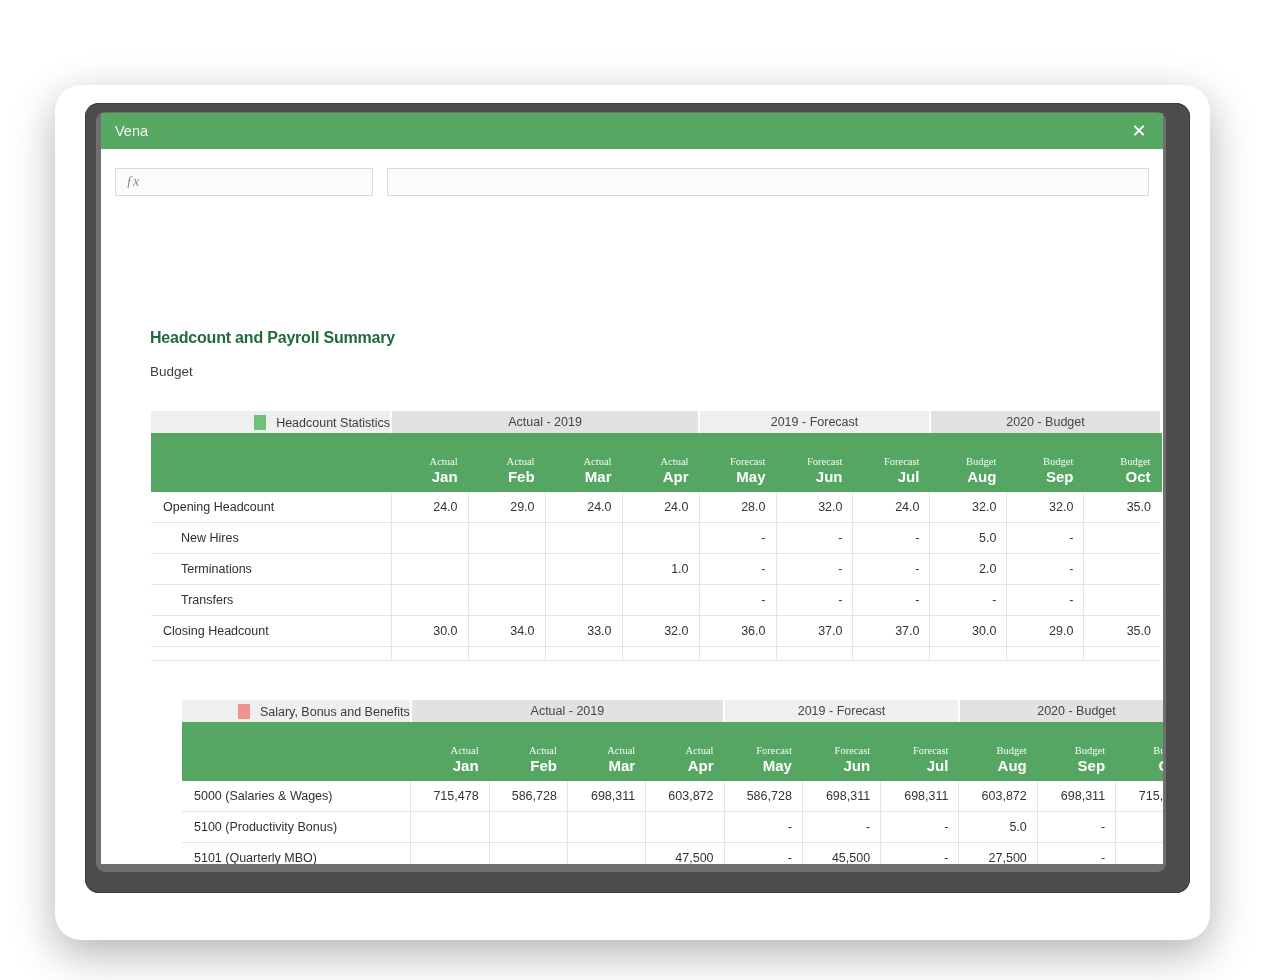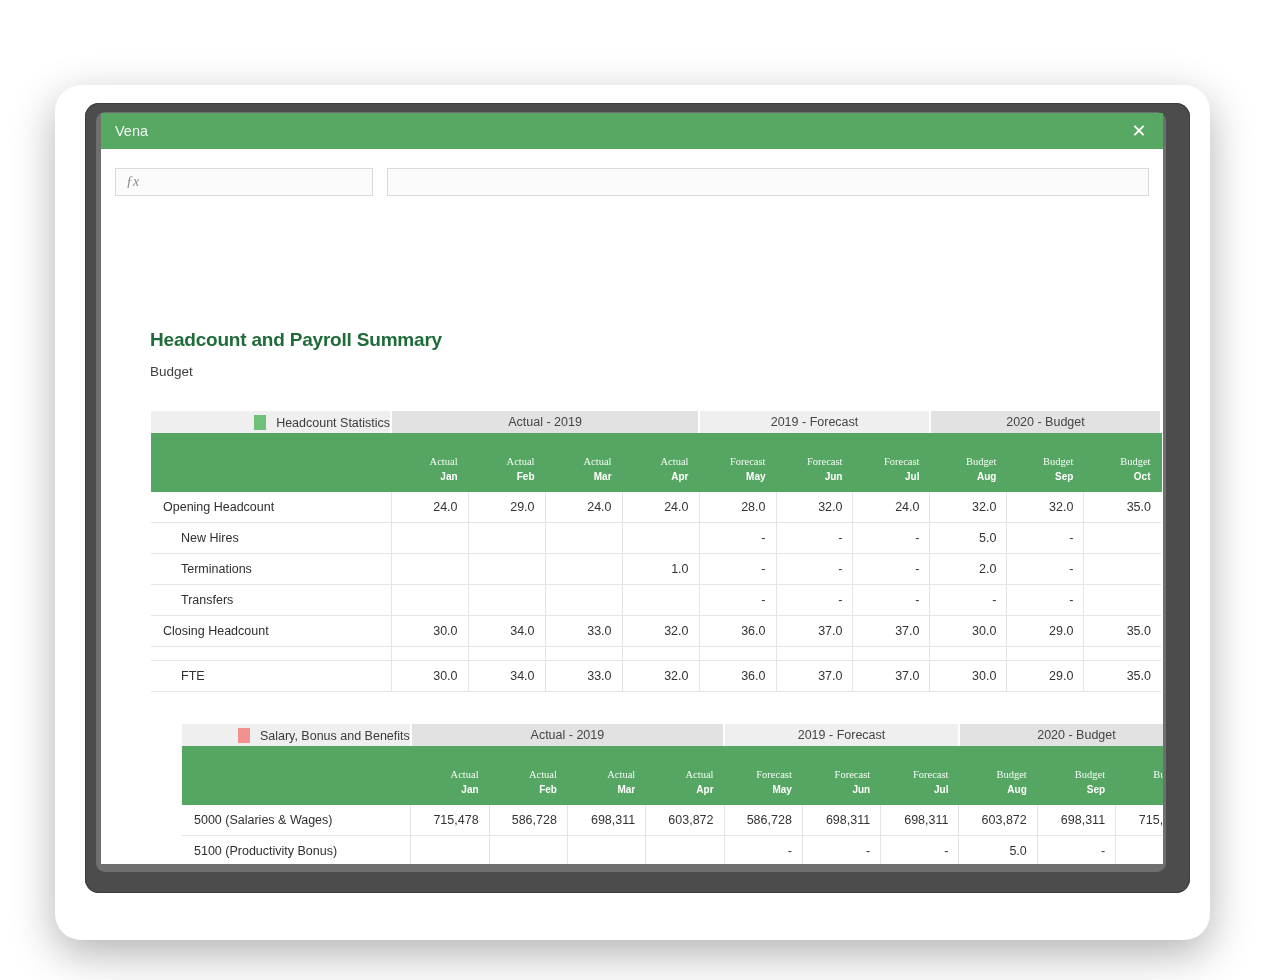--- a/index.html
+++ b/index.html
@@ -138,21 +138,21 @@
     position: relative;
     padding: 0 0 0 0;
     background: #ffffff;
     height: 667px;
   }
 
   .page-title {
     position: absolute;
     left: 49px;
     top: 113px;
-    font-size: 19px;
+    font-size: 16px;
     font-weight: bold;
     color: #1f6b39;
     letter-spacing: -0.2px;
   }
   .page-subtitle {
     position: absolute;
     left: 49px;
     top: 148px;
     font-size: 13.5px;
     color: #3e3e3e;
@@ -201,21 +201,21 @@
   .hdr-row td .small {
     display: block;
     font-size: 10.5px;
     font-weight: normal;
     line-height: 13px;
     opacity: 0.95;
     font-family: Liberation Serif, serif;
   }
   .hdr-row td .big {
     display: block;
-    font-size: 10px;
+    font-size: 15px;
     font-weight: bold;
     line-height: 17px;
   }
   .hdr-row td.hdr-blank { background: #55a662; }
 
   .data-row td {
     height: 30px;
     border-bottom: 1px solid #e4e4e4;
     border-right: 1px solid #e4e4e4;
     text-align: right;
@@ -256,21 +256,21 @@
 
   .col-label-1 { width: 237px; }
   .col-num-1 { width: 76px; }
 
   .col-label-2 { width: 222px; }
   .col-num-2 { width: 76px; }
 
   .tbl2-wrap {
     position: absolute;
     left: 81px;
-    top: 508px;
+    top: 484px;
     width: 1013px;
     background: #c2410c;
   }
   .tbl2-wrap .grid { position: static; width: 100%; }
 </style>
 </head>
 <body>
 
 <div id="stage">
 
@@ -442,33 +442,20 @@
             <td></td>
             <td></td>
             <td></td>
             <td></td>
             <td></td>
             <td></td>
             <td></td>
             <td></td>
           </tr>
 
-          <tr class="data-row">
-            <td class="label indent">FTE</td>
-            <td>30.0</td>
-            <td>34.0</td>
-            <td>33.0</td>
-            <td>32.0</td>
-            <td>36.0</td>
-            <td>37.0</td>
-            <td>37.0</td>
-            <td>30.0</td>
-            <td>29.0</td>
-            <td>35.0</td>
-          </tr>
         </tbody>
       </table>
 
       <div class="tbl2-wrap">
         <table class="grid" id="table-salary" style="position:static;width:100%;">
           <colgroup>
             <col class="col-label-2">
             <col class="col-num-2">
               <col class="col-num-2">
               <col class="col-num-2">

